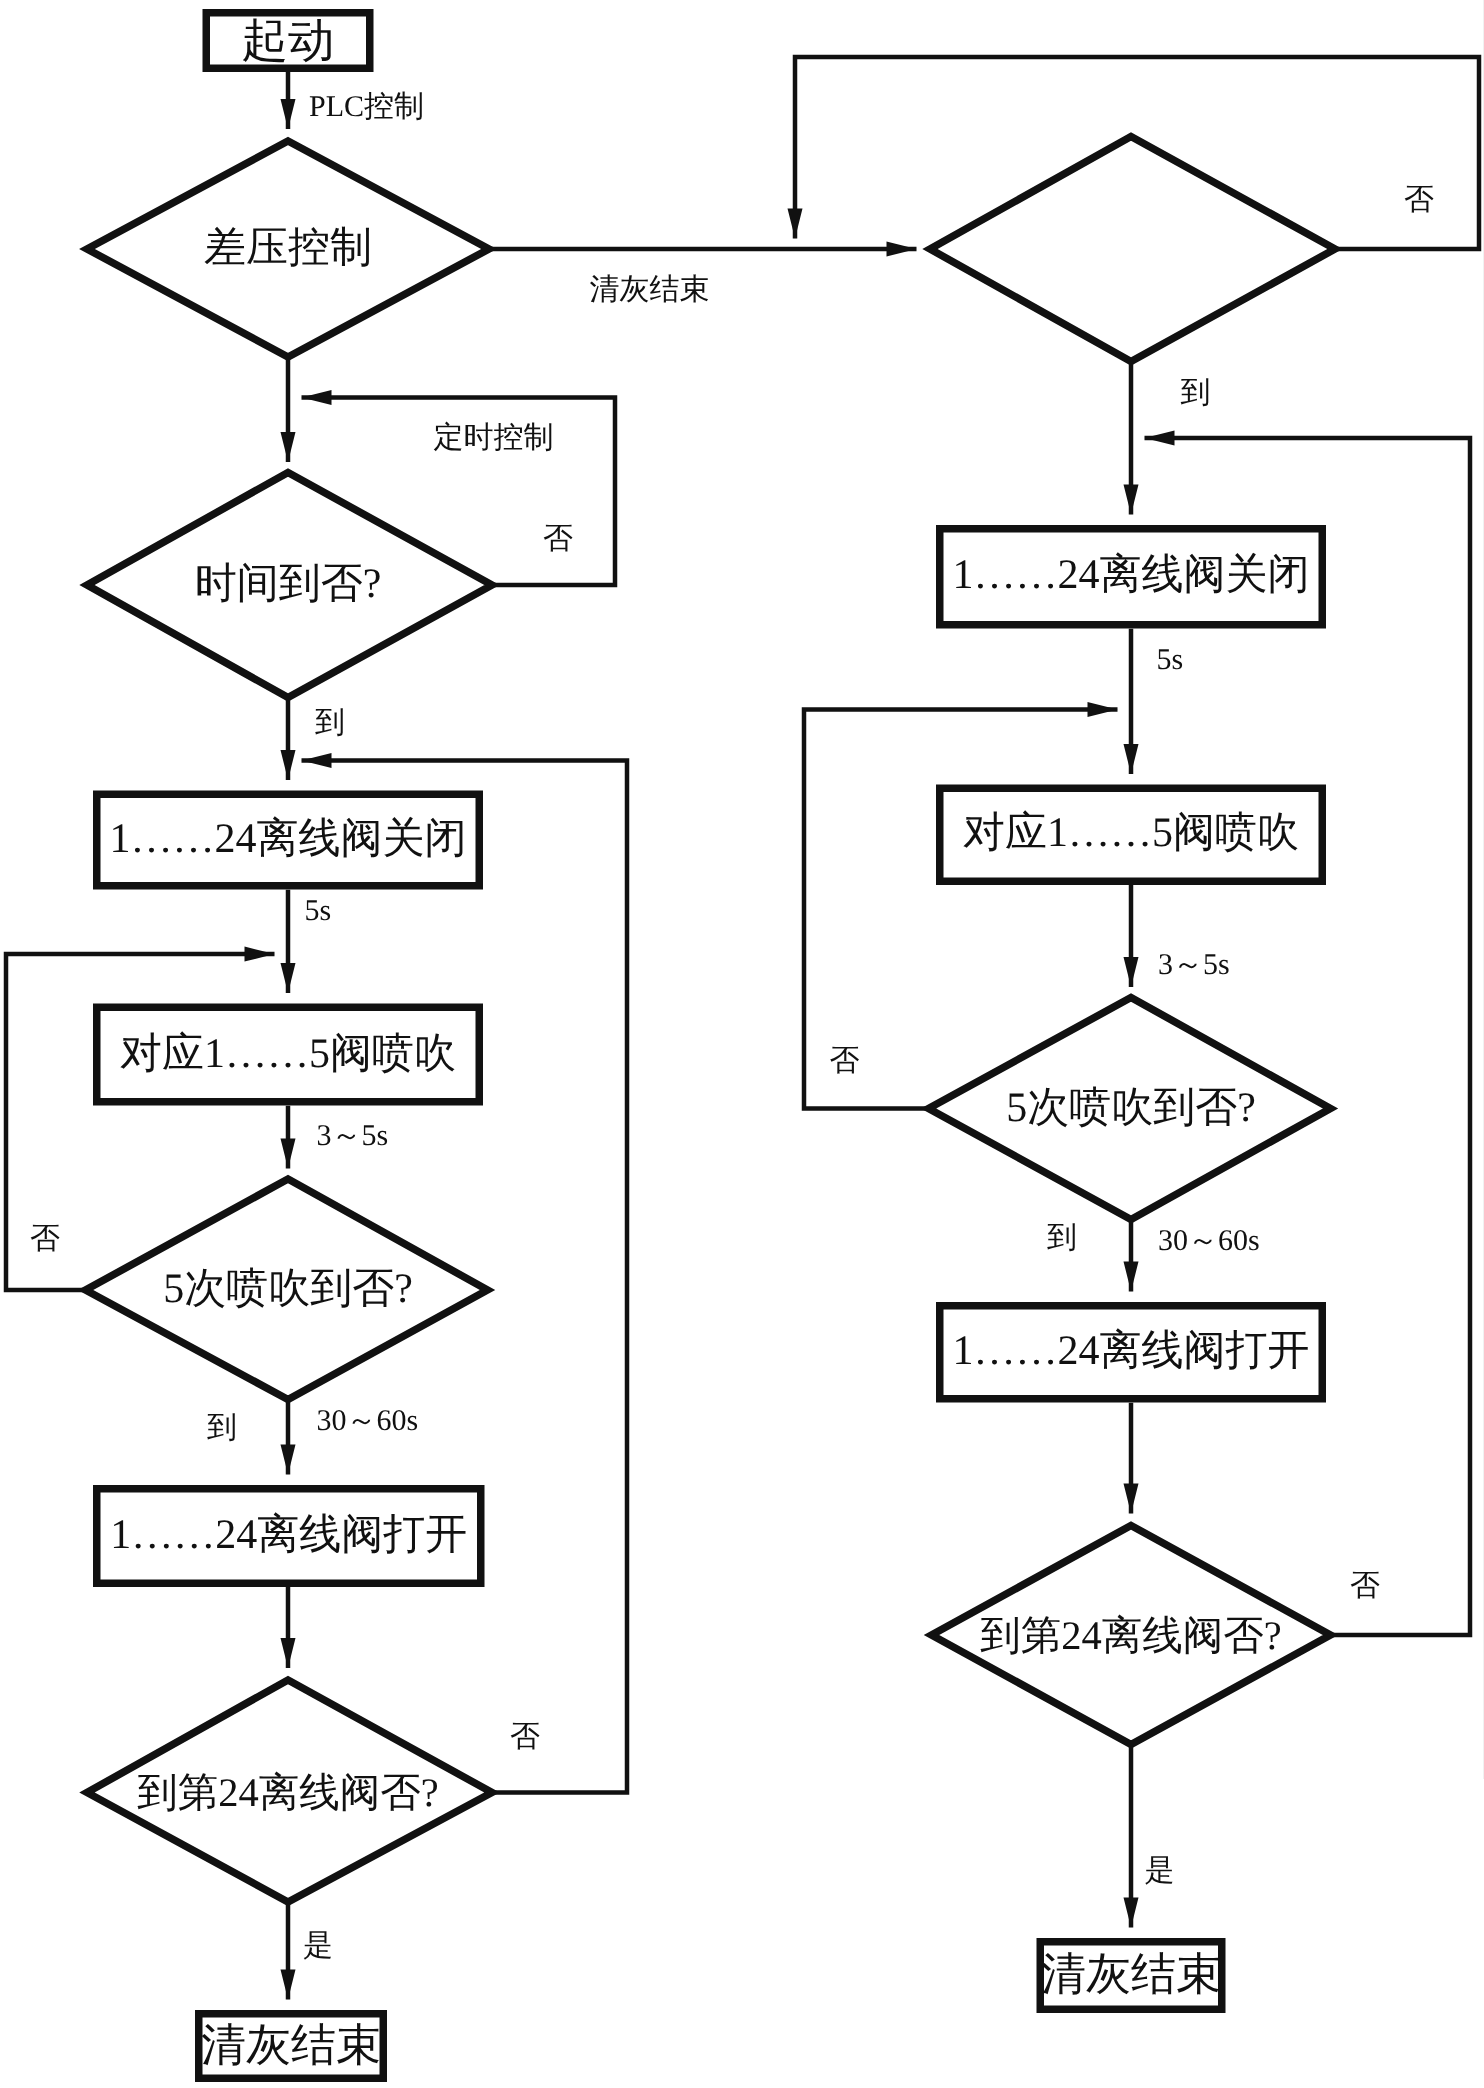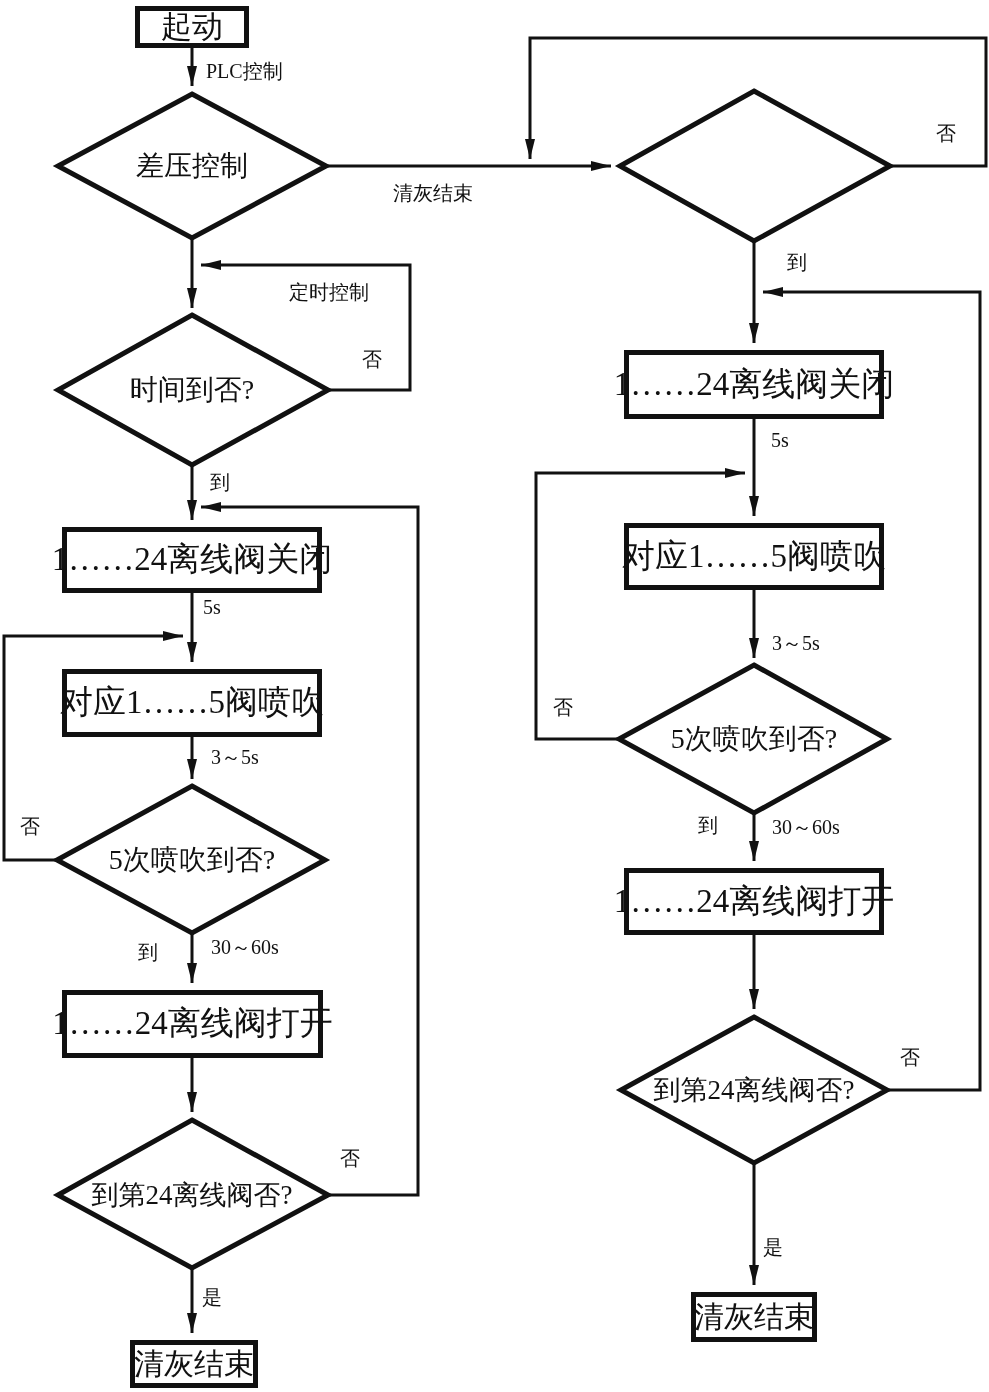--- a/index.html
+++ b/index.html
@@ -7,21 +7,21 @@
     position:relative;width:989px;height:1392px;background:#ffffff;
     font-family:"Liberation Serif","DejaVu Serif",serif;color:#111;
     overflow:hidden;
   }
   .wires{position:absolute;left:0;top:0;}
   .wire{fill:none;stroke:#111;stroke-width:3;}
   .shape{fill:#ffffff;stroke:#111;stroke-width:5;}
   .node{
     position:absolute;box-sizing:border-box;border:5px solid #111;background:#fff;
     display:flex;align-items:center;justify-content:center;
-    font-size:33px;line-height:1.15;text-align:center;white-space:nowrap;
+    font-size:28px;line-height:1.15;text-align:center;white-space:nowrap;
   }
   .dtext{
     position:absolute;display:flex;flex-direction:column;align-items:center;justify-content:center;
     font-size:28px;line-height:38px;text-align:center;white-space:nowrap;
   }
   .lbl{position:absolute;font-size:20px;line-height:1.1;white-space:nowrap;}
 </style>
 </head>
 <body>
 

